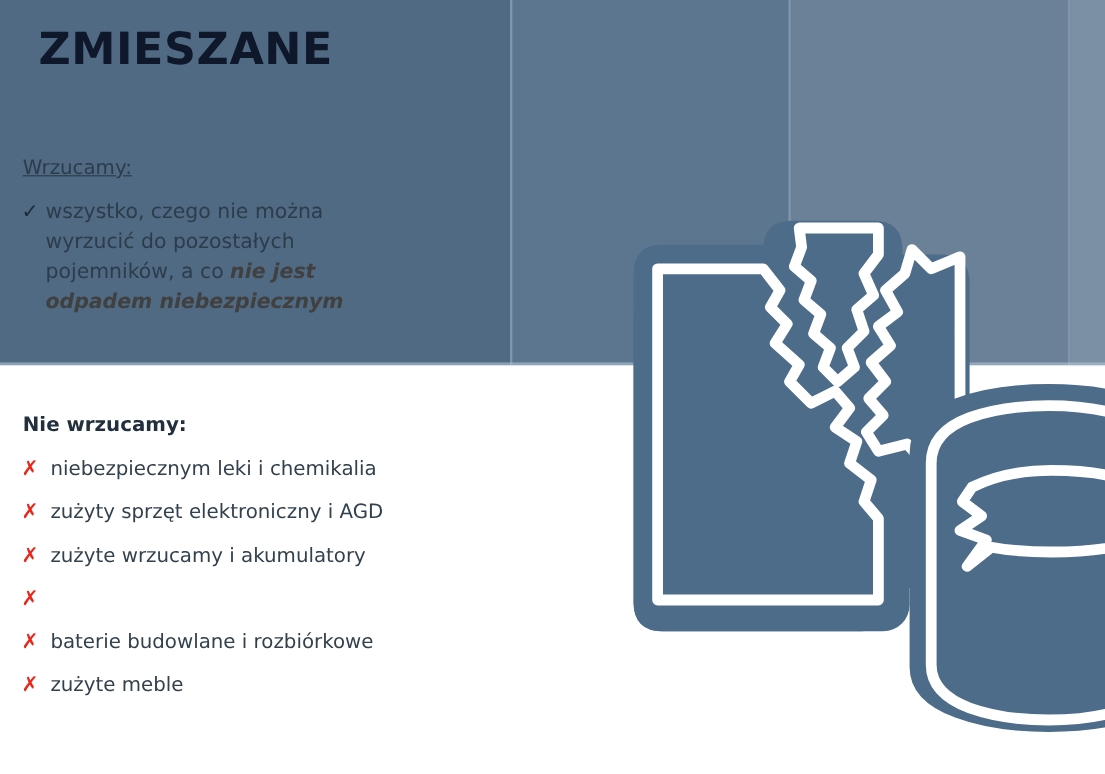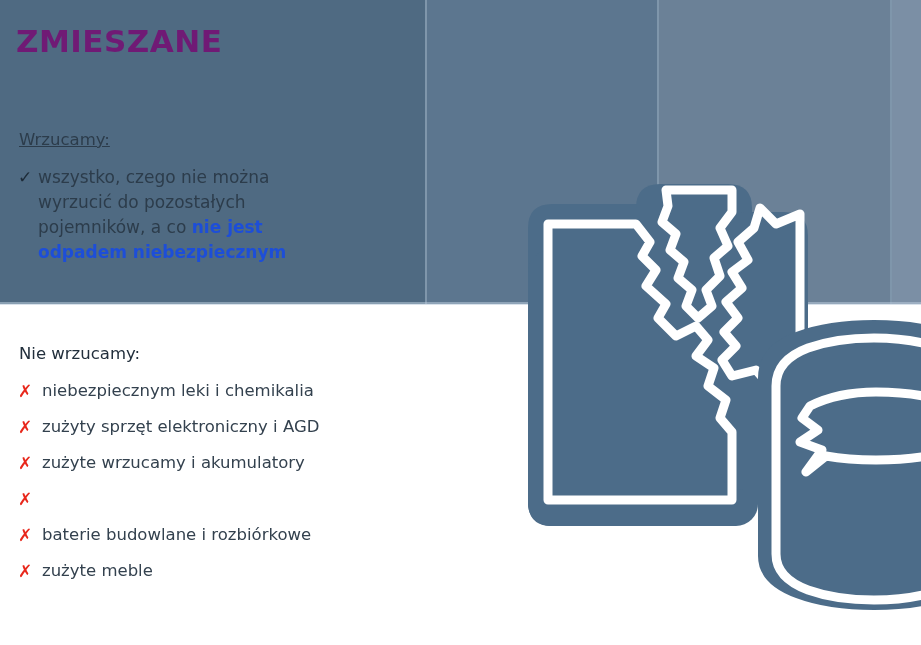--- a/index.html
+++ b/index.html
@@ -42,24 +42,24 @@
   
   .illustration{
     position:absolute;left:470px;top:150px;
     width:451px;height:495px;
     pointer-events:none;
   }
   .illustration svg{display:block;}
 
   
   .title{
-    position:absolute;left:16px;top:16px;
-    font-size:31px;line-height:50px;
+    position:absolute;left:32px;top:16px;
+    font-size:37px;line-height:50px;
     font-weight:700;letter-spacing:0.5px;
-    color:#701a75;
+    color:#0f172a;
     font-family:"DejaVu Sans", sans-serif;
     white-space:nowrap;
   }
   .sub-head{
     position:absolute;left:19px;top:129px;
     font-size:16.5px;line-height:22px;
     color:#2c3c4b;
     font-weight:400;
     text-decoration:underline;
   }
@@ -73,26 +73,26 @@
   }
   .tick{
     flex:0 0 auto;
     width:20px;
     font-size:17px;
     line-height:25px;
     color:#1d2b38;
     font-weight:700;
   }
   .accept-text{flex:1 1 auto;}
-  .accept-text b{font-weight:700;color:#1d4ed8;}
+  .accept-text b{font-weight:700;color:#404040;font-style:italic;}
 
   .reject-head{
     position:absolute;left:19px;top:343px;
     font-size:16.5px;line-height:22px;
-    color:#222f3c;font-weight:400;
+    color:#222f3c;font-weight:700;
   }
   .reject-list{
     position:absolute;left:18px;top:380px;width:400px;
   }
   .reject-item{
     display:flex;align-items:flex-start;
     margin-bottom:14px;
     font-size:16.5px;line-height:22px;
     color:#33414e;
   }

